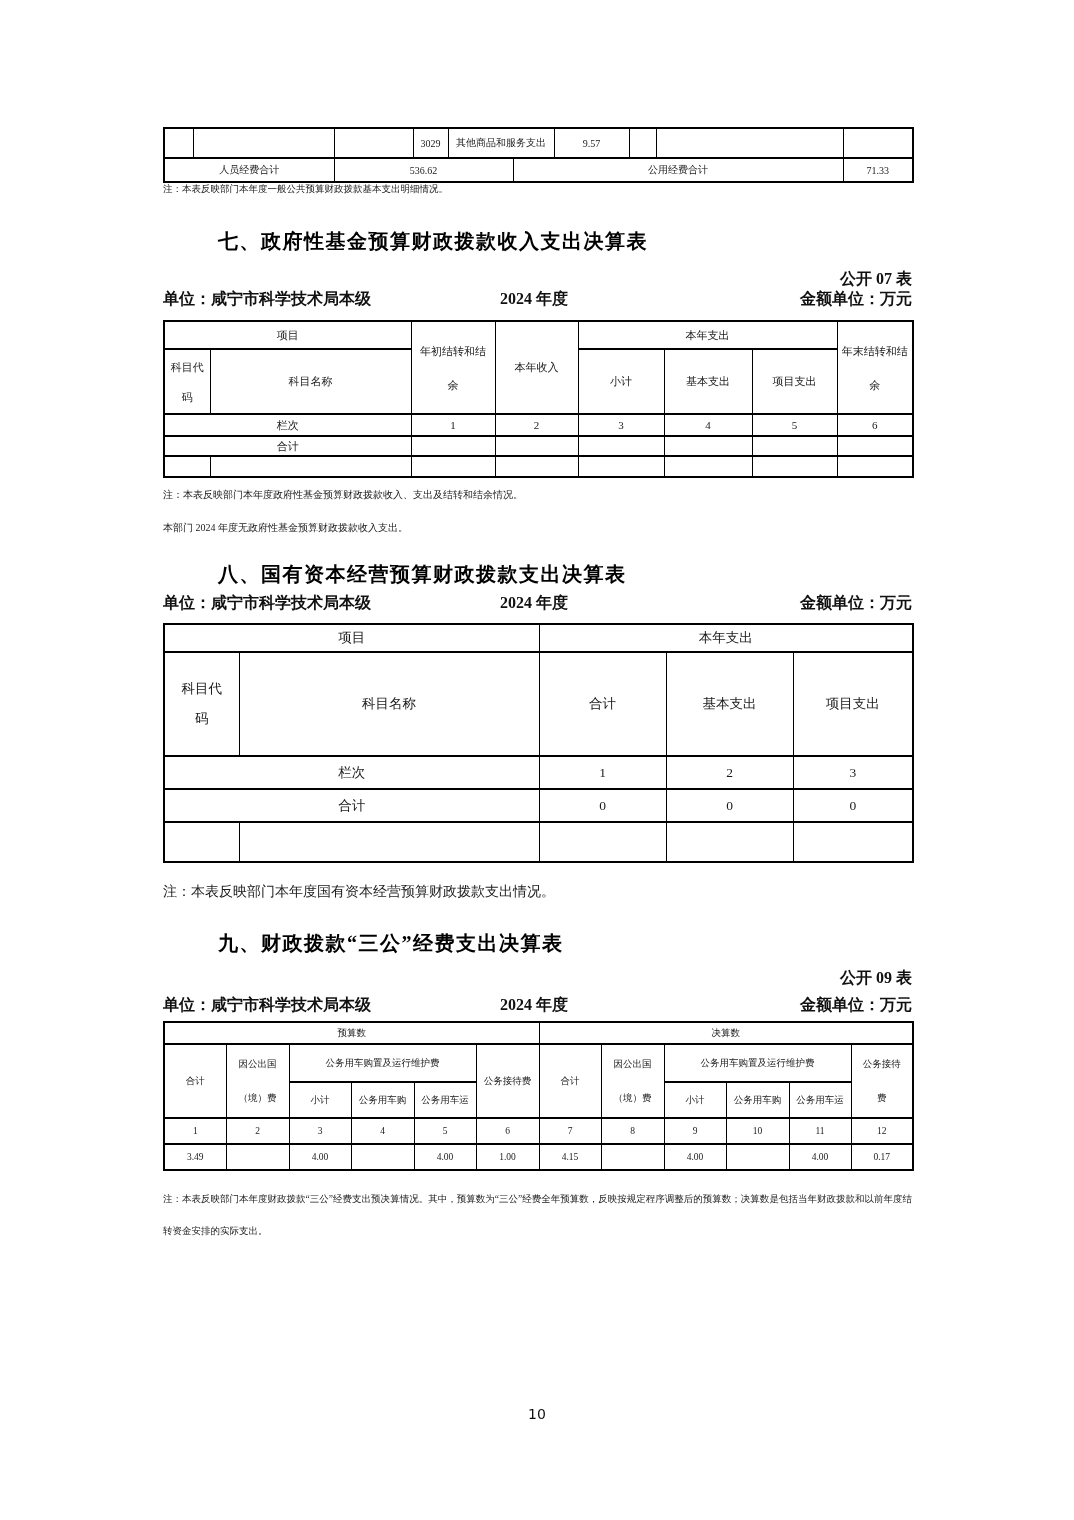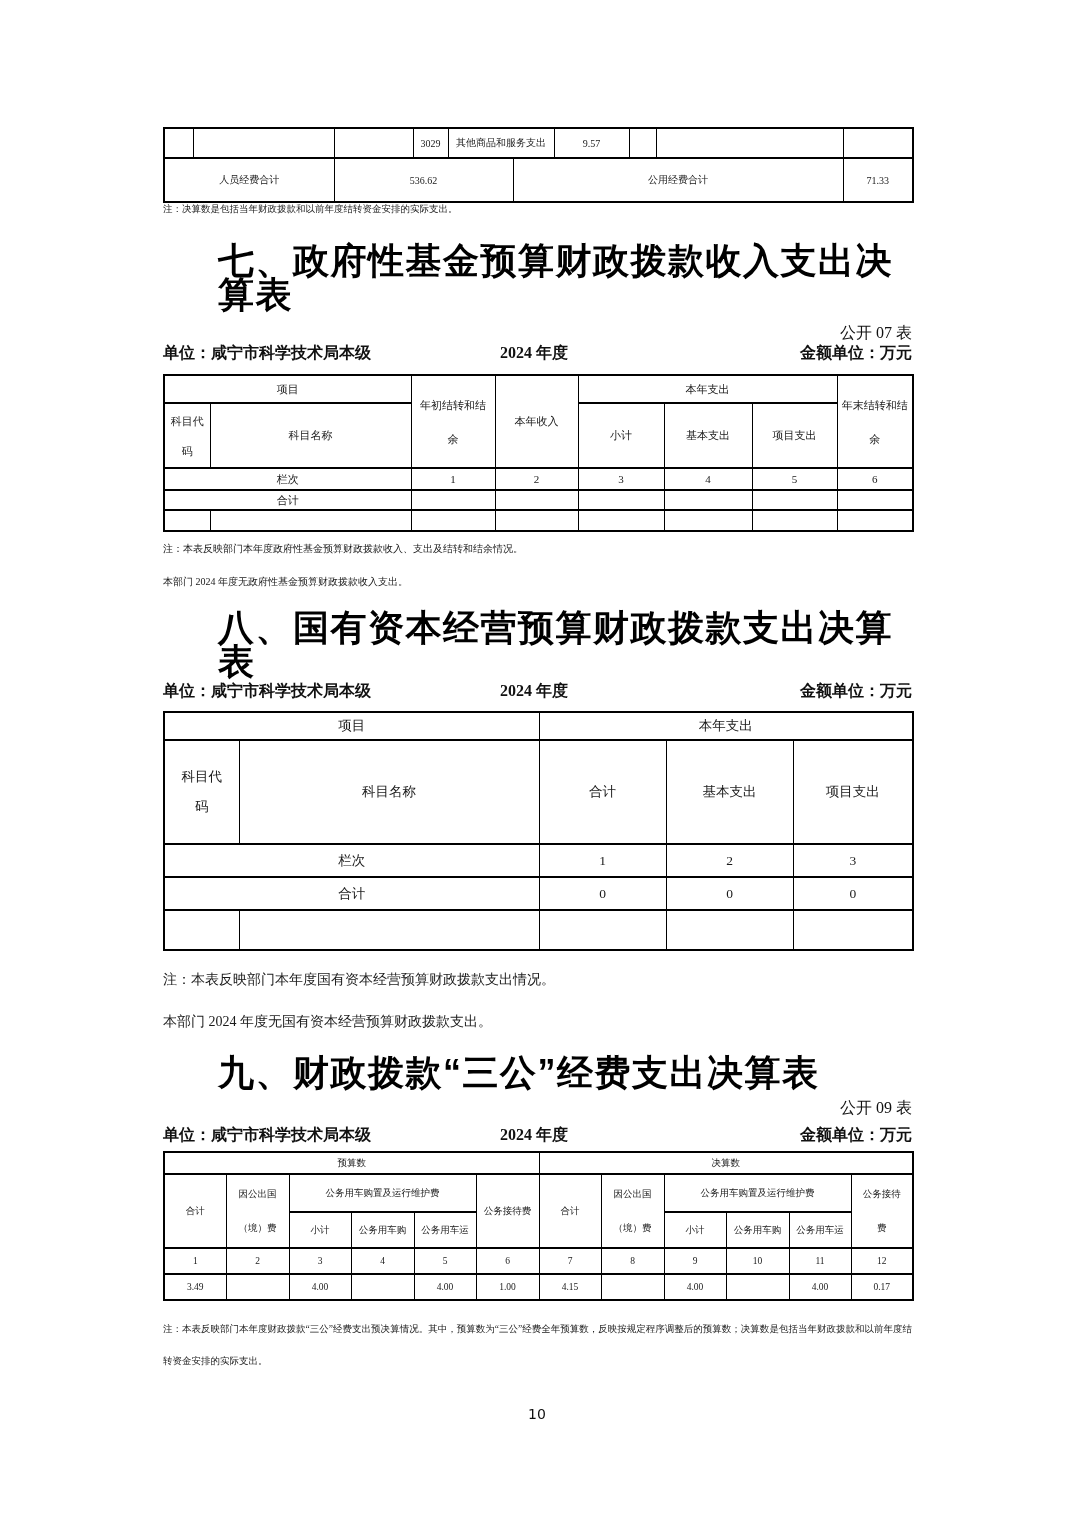--- a/index.html
+++ b/index.html
@@ -36,24 +36,24 @@
   .t9 { font-size: 9.5px; margin-top: 8px; }
   .t9 td { padding: 1px 2px; }
   .t6 { margin-top: 127px; }
 
   
   .note-xs { font-size: 9.5px; margin-top: 11px; color: #1a1a1a; }
   .note-s  { font-size: 10px;  color: #1a1a1a; }
   .note-m  { font-size: 14px;  color: #1a1a1a; }
   .sec-title {
     margin: 0; margin-left: 55px; font-weight: bold;
-    font-family: Liberation Sans, sans-serif;
-    font-size: 36px; line-height: 34px; letter-spacing: 1.5px; color: #000;
-  }
-  .pub-label { font-size: 16px; font-weight: normal; text-align: right; line-height: 16px; }
+    font-family: Liberation Serif, serif;
+    font-size: 20px; line-height: 34px; letter-spacing: 1.5px; color: #000;
+  }
+  .pub-label { font-size: 16px; font-weight: bold; text-align: right; line-height: 16px; }
   .unit-line { position: relative; font-size: 16px; font-weight: bold; line-height: 16px; height: 16px; }
   .unit-line .u-left { position: absolute; left: 0; top: 0; }
   .unit-line .u-year { position: absolute; left: 337px; top: 0; }
   .unit-line .u-right { position: absolute; right: 0; top: 0; }
   .bottom-note {
     margin-top: 12px; font-size: 9.5px; line-height: 32px;
     text-align: justify; text-justify: inter-ideograph; color: #1a1a1a;
   }
   .page-num {
     position: absolute; top: 1406px; left: 0; width: 1074px;
@@ -85,29 +85,29 @@
         <td></td>
         <td></td>
         <td></td>
         <td>3029</td>
         <td colspan="2">其他商品和服务支出</td>
         <td class="num">9.57</td>
         <td></td>
         <td></td>
         <td></td>
       </tr>
-      <tr style="height:44px">
+      <tr style="height:24px">
         <td colspan="2">人员经费合计</td>
         <td colspan="3" class="num">536.62</td>
         <td colspan="4">公用经费合计</td>
         <td class="num">71.33</td>
       </tr>
     </tbody>
       </table>
-    <div class="note-xs mt">注：决算数是包括当年财政拨款和以前年度结转资金安排的实际支出。</div>
+    <div class="note-xs mt">注：本表反映部门本年度一般公共预算财政拨款基本支出明细情况。</div>
 
     <h2 class="sec-title" style="margin-top:28px">七、政府性基金预算财政拨款收入支出决算表</h2>
     <div class="pub-label mt" style="margin-top:13px">公开 07 表</div>
     <div class="unit-line mt" style="margin-top:4px">
       <span class="u-left">单位：咸宁市科学技术局本级</span>
       <span class="u-year">2024 年度</span>
       <span class="u-right">金额单位：万元</span>
     </div>
     <table class="doc-table t7">
       <colgroup>
@@ -213,21 +213,20 @@
       <tr style="height:40px">
         <td></td>
             <td></td>
             <td></td>
         <td></td>
             <td></td>
       </tr>
     </tbody>
       </table>
     <div class="note-m mt" style="margin-top:20px">注：本表反映部门本年度国有资本经营预算财政拨款支出情况。</div>
-    <div class="note-m mt" style="margin-top:24px">本部门 2024 年度无国有资本经营预算财政拨款支出。</div>
 
     <h2 class="sec-title" style="margin-top:25px">九、财政拨款“三公”经费支出决算表</h2>
     <div class="pub-label mt" style="margin-top:10px">公开 09 表</div>
     <div class="unit-line mt" style="margin-top:11px">
       <span class="u-left">单位：咸宁市科学技术局本级</span>
       <span class="u-year">2024 年度</span>
       <span class="u-right">金额单位：万元</span>
     </div>
     <table class="doc-table t9">
       <colgroup>

